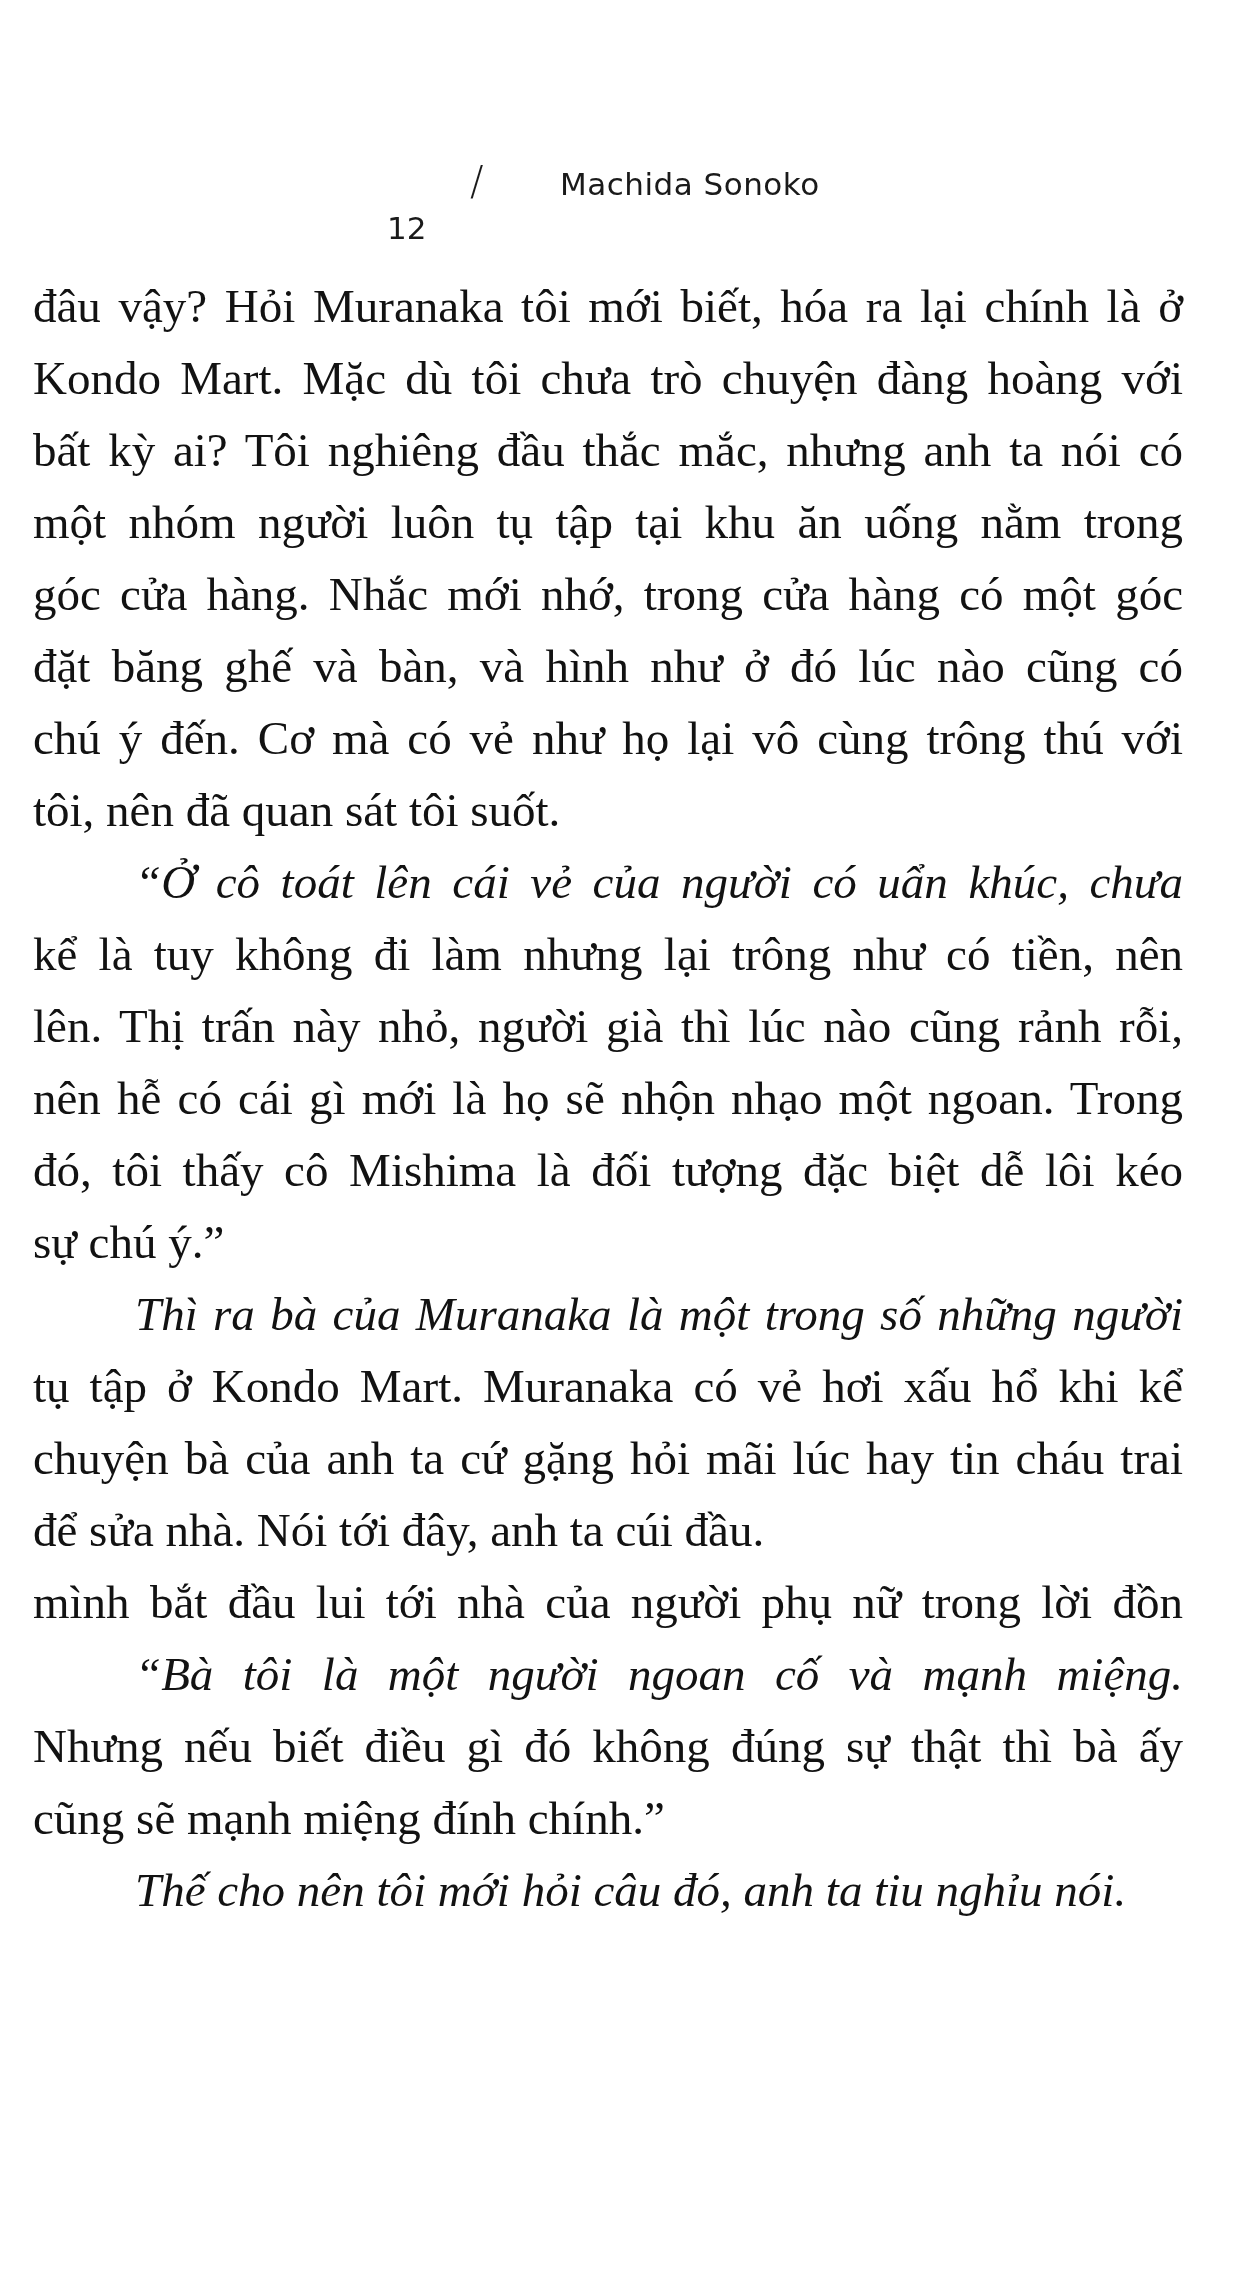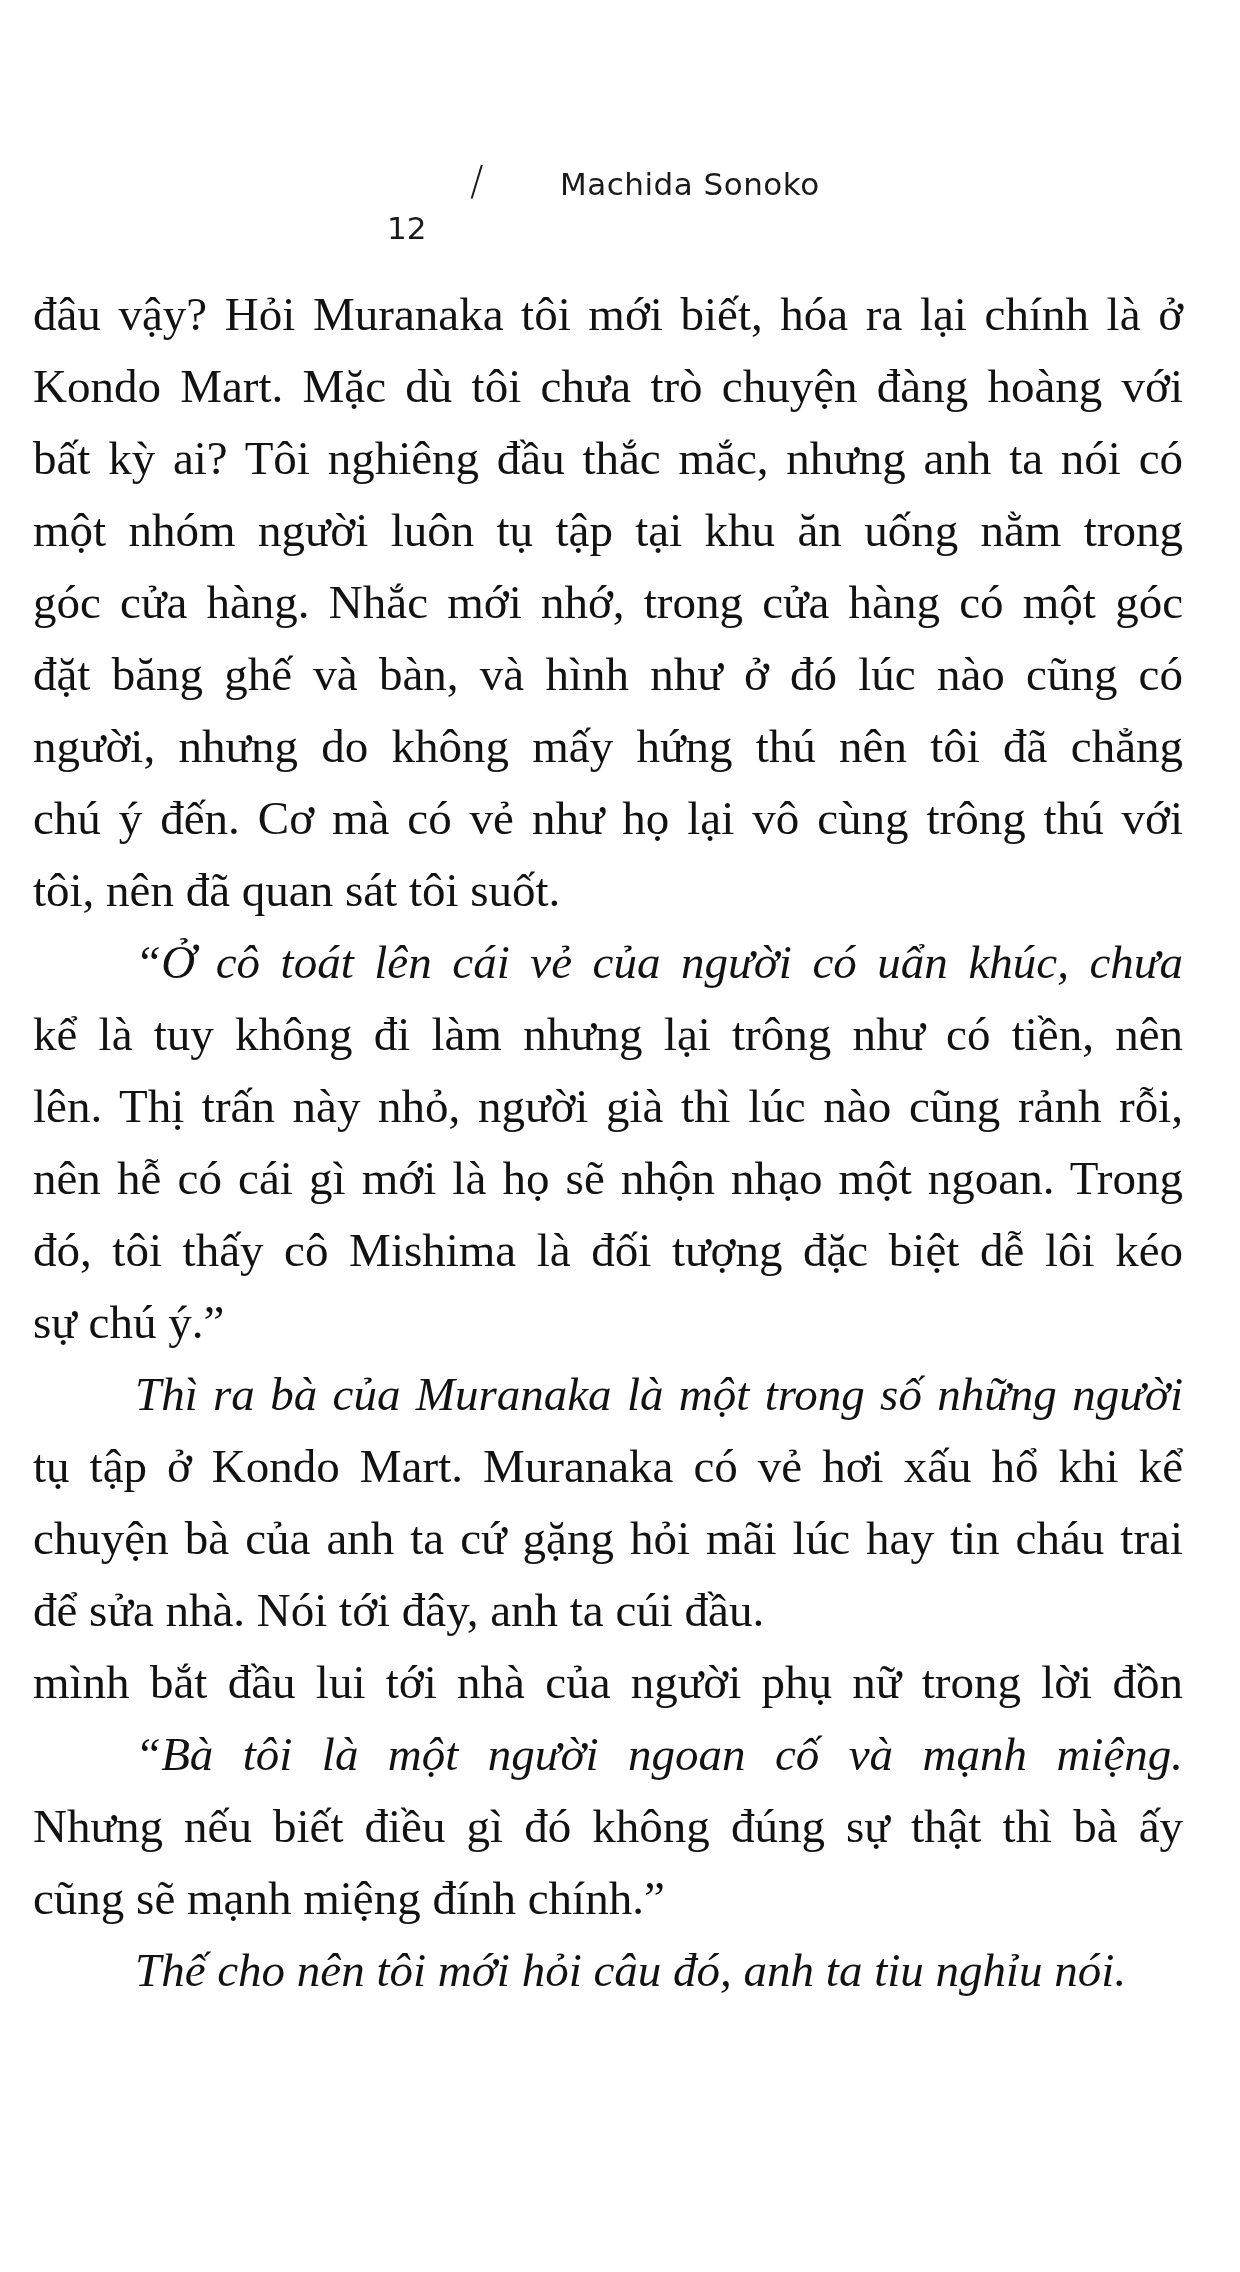--- a/index.html
+++ b/index.html
@@ -5,21 +5,21 @@
   html, body { margin: 0; padding: 0; background: #ffffff; }
   body { width: 1240px; height: 2272px; position: relative; overflow: hidden; color: #141414; }
   .running-head {
     position: absolute; top: 158px; left: 0; width: 1240px; height: 60px;
     font-family: "DejaVu Sans", sans-serif; font-size: 31px; color: #1a1a1a;
   }
   .running-head .pg { position: absolute; left: 387px; top: 8px; margin-top: 44px; }
   .running-head .slash { position: absolute; left: 470px; top: 0px; font-size: 40px; font-weight: 300; }
   .running-head .author { position: absolute; left: 560px; top: 8px; letter-spacing: 0.5px; }
   .body-text {
-    position: absolute; top: 278px; left: 33px; width: 1150px;
+    position: absolute; top: 270px; left: 33px; width: 1150px;
     font-family: "Liberation Serif", "DejaVu Serif", serif;
     font-size: 47px; line-height: 72px; color: #121212;
   }
   .line { display: block; height: 72px; white-space: nowrap; text-align: justify; text-align-last: justify; }
   .line.last { text-align-last: left; }
   .line.indent { padding-left: 102px; font-style: italic; }
 </style>
 </head>
 <body>
 
@@ -29,21 +29,20 @@
   <span class="author">Machida Sonoko</span>
 </div>
 
 <div class="body-text">
   <span class="line">đâu vậy? Hỏi Muranaka tôi mới biết, hóa ra lại chính là ở</span>
   <span class="line">Kondo Mart. Mặc dù tôi chưa trò chuyện đàng hoàng với</span>
   <span class="line">bất kỳ ai? Tôi nghiêng đầu thắc mắc, nhưng anh ta nói có</span>
   <span class="line">một nhóm người luôn tụ tập tại khu ăn uống nằm trong</span>
   <span class="line">góc cửa hàng. Nhắc mới nhớ, trong cửa hàng có một góc</span>
   <span class="line">đặt băng ghế và bàn, và hình như ở đó lúc nào cũng có</span>
-  <span class="line">người, nhưng do không mấy hứng thú nên tôi đã chẳng</span>
   <span class="line">chú ý đến. Cơ mà có vẻ như họ lại vô cùng trông thú với</span>
   <span class="line last">tôi, nên đã quan sát tôi suốt.</span>
   <span class="line indent">“Ở cô toát lên cái vẻ của người có uẩn khúc, chưa</span>
   <span class="line">kể là tuy không đi làm nhưng lại trông như có tiền, nên</span>
   <span class="line">lên. Thị trấn này nhỏ, người già thì lúc nào cũng rảnh rỗi,</span>
   <span class="line">nên hễ có cái gì mới là họ sẽ nhộn nhạo một ngoan. Trong</span>
   <span class="line">đó, tôi thấy cô Mishima là đối tượng đặc biệt dễ lôi kéo</span>
   <span class="line last">sự chú ý.”</span>
   <span class="line indent">Thì ra bà của Muranaka là một trong số những người</span>
   <span class="line">tụ tập ở Kondo Mart. Muranaka có vẻ hơi xấu hổ khi kể</span>

